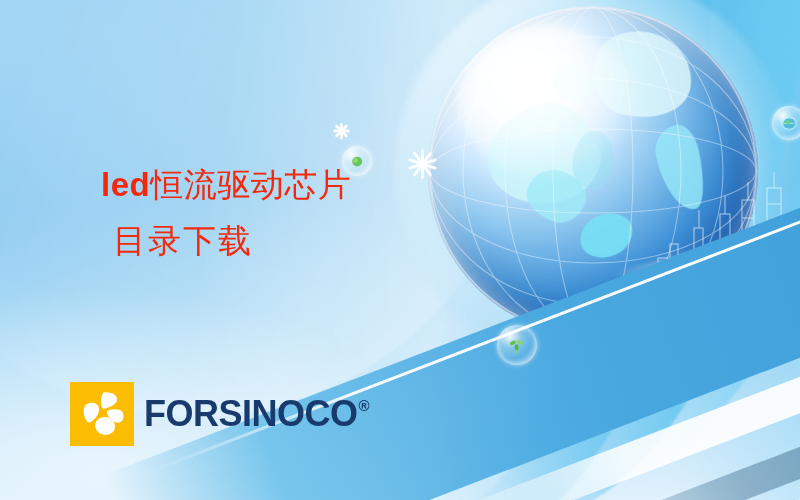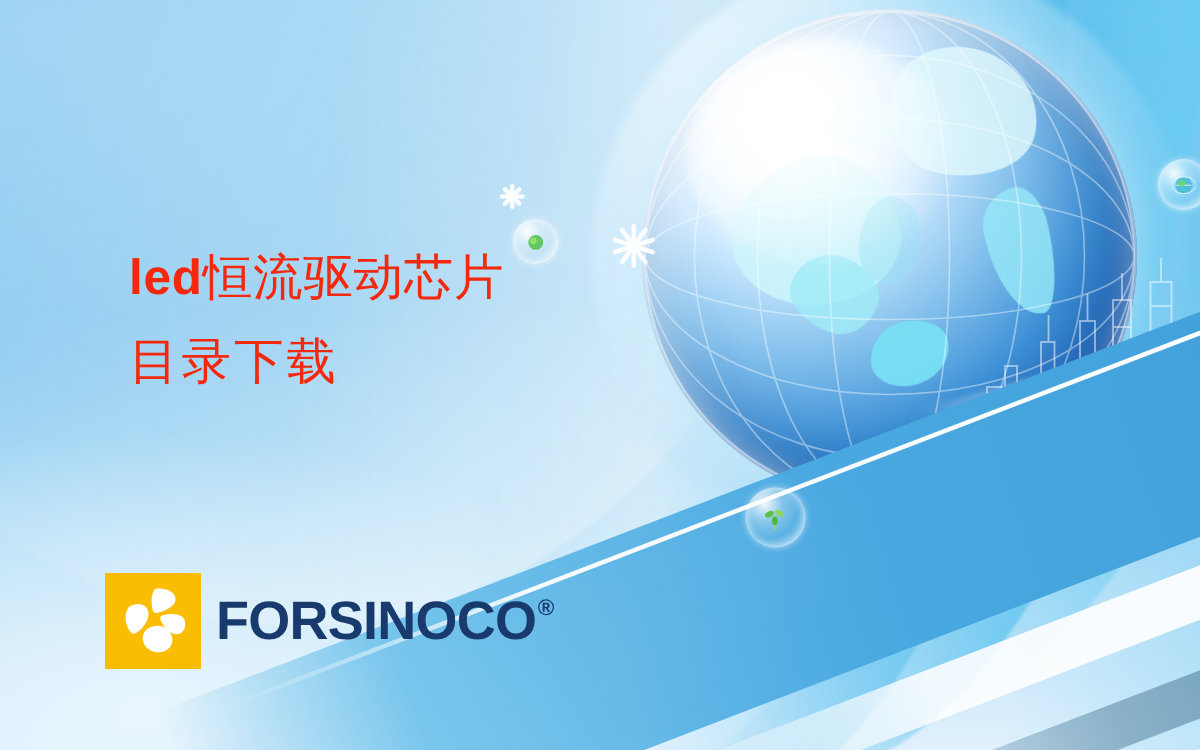--- a/index.html
+++ b/index.html
@@ -237,21 +237,21 @@
     width: 3px; height: 46%;
     margin-left: -1.5px;
     background: rgba(255,255,255,0.92);
     border-radius: 2px;
     transform-origin: 50% 100%;
   }
 
   
   .headline {
     position: absolute;
-    left: 86px; top: 164px;
+    left: 101px; top: 164px;
     width: 420px;
     color: #f4280c;
     line-height: 1.30;
     z-index: 8;
   }
   .headline .line1 {
     font-size: 33px;
     letter-spacing: 0.5px;
     white-space: nowrap;
   }
@@ -260,20 +260,21 @@
     font-weight: 700;
   }
   .headline .line1 .cjk,
   .headline .line2 {
     font-family: "DejaVu Serif", "Liberation Serif", serif;
     font-weight: 400;
   }
   .headline .line2 {
     font-size: 33px;
     margin-top: 13px;
+    margin-left: 12px;
     letter-spacing: 2px;
     white-space: nowrap;
   }
 
   
   .logo {
     position: absolute;
     left: 70px; top: 382px;
     display: flex;
     align-items: center;

